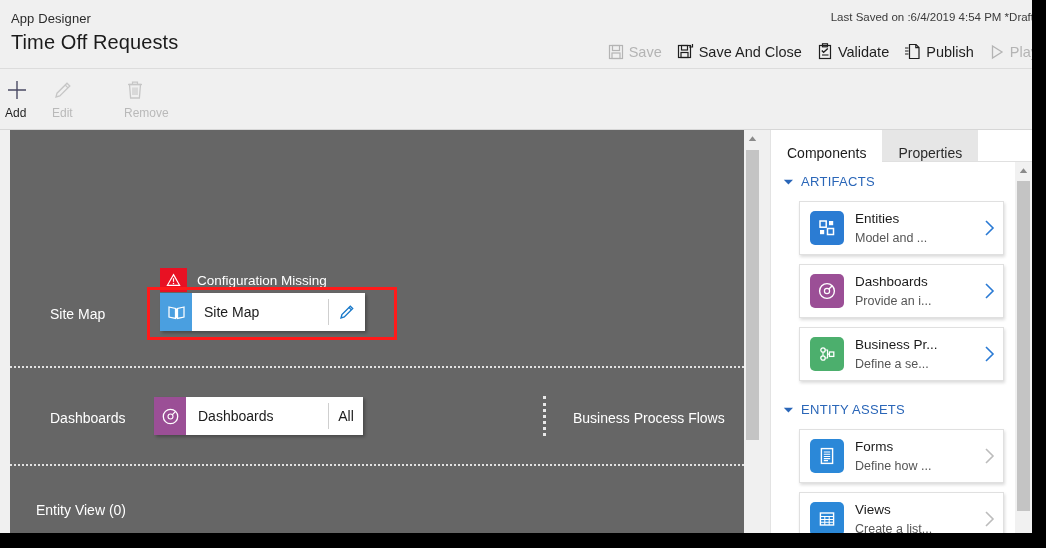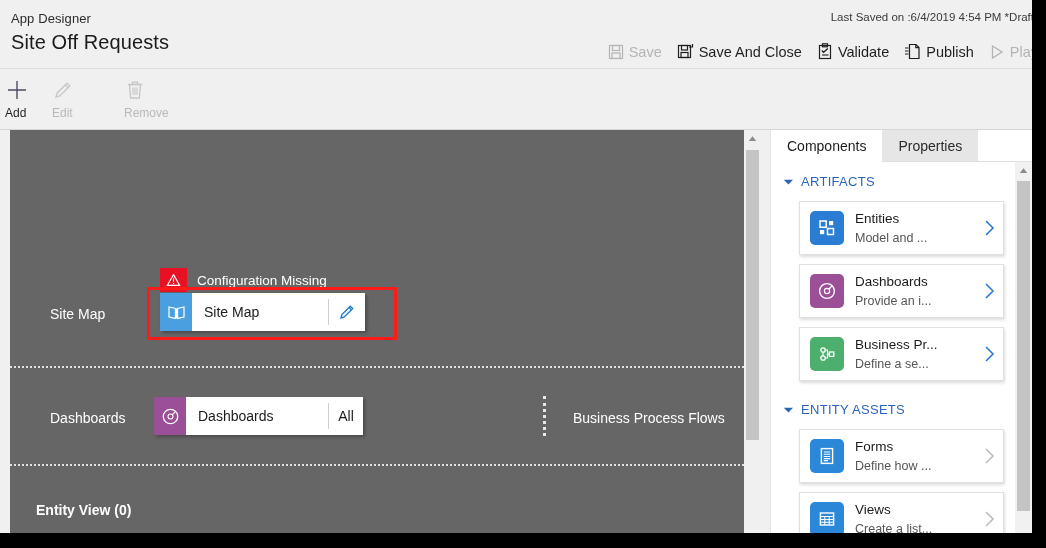--- a/index.html
+++ b/index.html
@@ -245,21 +245,21 @@
   }
   .tabs {
     position: absolute;
     left: 0; top: 0;
     width: 262px; height: 32px;
     display: flex;
     border-bottom: 1px solid #e0e0e0;
     box-sizing: border-box;
   }
   .tab {
-    display: flex; align-items: center;
+    display: flex; align-items: flex-end;
     padding: 0 16px;
     font-size: 14px;
     color: #1b1b1b;
     cursor: pointer;
     box-sizing: border-box;
   }
   .tab.active {
     background: #ffffff;
     border-bottom: 1px solid #ffffff;
     margin-bottom: -1px;
@@ -350,21 +350,21 @@
     left: 0; top: 533px;
     width: 1046px; height: 15px;
     background: #000000;
   }
 </style>
 </head>
 <body>
 
 <div class="header">
   <div class="app-designer-label">App Designer</div>
-  <div class="page-title">Site Off Requests</div>
+  <div class="page-title">Time Off Requests</div>
   <div class="last-saved">Last Saved on :6/4/2019 4:54 PM *Draft</div>
 
   <div class="cmdbar-top">
 
     <div class="cmd disabled">
       <span>
         <svg width="16" height="16" viewBox="0 0 16 16">
           <rect x="1.5" y="1.5" width="13" height="13" fill="none" stroke="#b4b4b4" stroke-width="1.2"></rect>
           <rect x="4.5" y="1.5" width="7" height="5" fill="none" stroke="#b4b4b4" stroke-width="1.2"></rect>
           <rect x="4" y="9" width="8" height="5.5" fill="none" stroke="#b4b4b4" stroke-width="1.2"></rect>
@@ -515,21 +515,21 @@
       <span class="tile-name">Dashboards</span>
       <span class="tile-div"></span>
       <span class="tile-all">All</span>
     </div>
 
     <div class="vdotted" style="left:533px; top:266px;"></div>
     <div class="bpf-label" style="left:563px; top:280px;">Business Process Flows</div>
 
     <div class="row-sep" style="top:334px;"></div>
 
-    <div class="row-label" style="left:26px; top:372px;font-weight:bold;">Entity View (0)</div>
+    <div class="row-label" style="left:26px; top:372px;">Entity View (0)</div>
 
   </div>
 
   <div class="canvas-scroll">
     <div class="sb-arrow">
       <svg width="9" height="7" viewBox="0 0 9 7">
           <path d="M4.5 1.2 L8.2 6 L0.8 6 Z" fill="#8a8a8a"></path>
         </svg>
     </div>
     <div class="sb-thumb" style="top:20px; height:290px;"></div>

